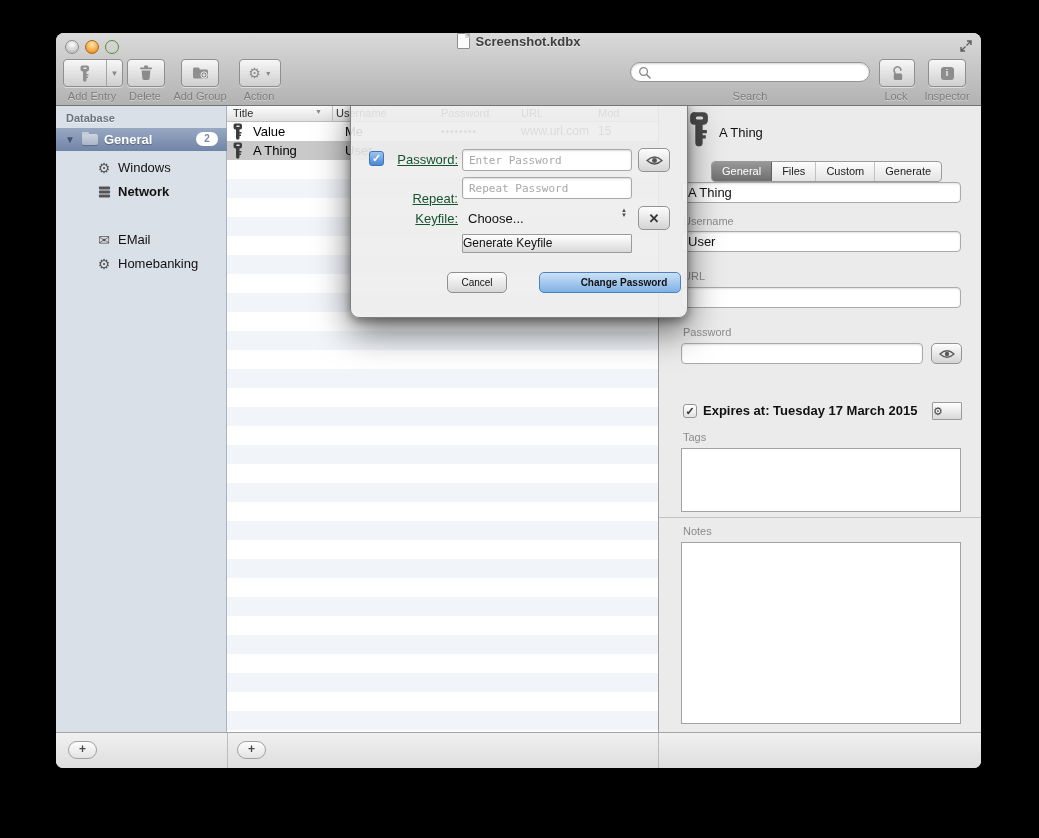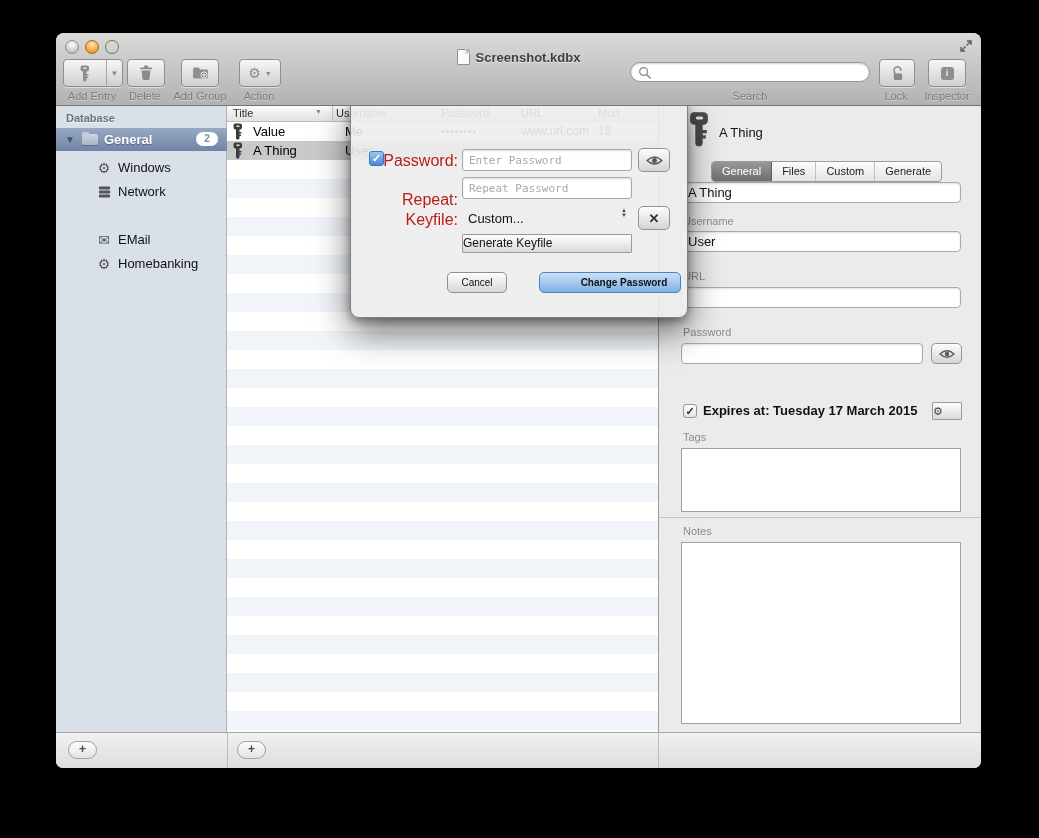--- a/index.html
+++ b/index.html
@@ -7,21 +7,21 @@
          font-family:"Liberation Sans",sans-serif;-webkit-font-smoothing:antialiased;}
   .window{position:absolute;left:56px;top:33px;width:925px;height:735px;background:#ececec;
           border-radius:8px 8px 7px 7px;overflow:hidden;box-shadow:0 0 0 1px rgba(0,0,0,.6);}
   
   .header{position:absolute;left:0;top:0;width:925px;height:72px;z-index:40;
           background:linear-gradient(#dadada,#b2b2b2);border-bottom:1px solid #747474;}
   .light{position:absolute;top:7px;width:12px;height:12px;border-radius:50%;}
   .light.close{left:9px;background:radial-gradient(circle at 50% 30%,#fdfdfd,#cfcfcf 60%,#a9a9a9);border:1px solid #8e8e8e;}
   .light.min{left:29px;background:radial-gradient(circle at 50% 30%,#ffe8b0,#f3a944 60%,#d4801f);border:1px solid #a86a1c;}
   .light.zoom{left:49px;background:radial-gradient(circle at 50% 30%,#e6f6cf,#93d166 60%,#57a433;);border:1px solid #538a2e;border:1px solid #568c30;}
-  .titlewrap{position:absolute;left:0;right:0;top:16px;height:18px;text-align:center;font-size:13px;font-weight:600;color:#3f3f3f;text-shadow:0 1px 0 rgba(255,255,255,.55);}
+  .titlewrap{position:absolute;left:0;right:0;top:0;height:18px;text-align:center;font-size:13px;font-weight:600;color:#3f3f3f;text-shadow:0 1px 0 rgba(255,255,255,.55);}
   .docicon{display:inline-block;position:relative;width:11px;height:14px;background:#fbfbfb;border:1px solid #8f8f8f;border-radius:1px;vertical-align:-3px;margin-right:6px;}
   .docicon:after{content:"";position:absolute;right:-1px;top:-1px;border-style:solid;border-width:0 5px 5px 0;border-color:transparent #b2b2b2 #d8d8d8 transparent;}
   .expand{position:absolute;right:8px;top:6px;width:14px;height:14px;}
   
   .titem{position:absolute;top:26px;text-align:center;}
   .tbtn{height:26px;border:1px solid #8f8f8f;border-radius:4px;background:linear-gradient(#f7f7f7,#cfcfcf);
         box-shadow:0 1px 0 rgba(255,255,255,.5);display:flex;align-items:center;justify-content:center;}
   .tlabel{position:absolute;top:31px;width:100%;font-size:11px;color:#7b7b7b;text-shadow:0 1px 0 rgba(255,255,255,.45);}
   .seg-caret{width:15px;align-self:stretch;border-left:1px solid #a5a5a5;display:flex;align-items:center;justify-content:center;color:#8a8a8a;font-size:8px;}
   .searchpill{position:absolute;left:574px;top:29px;width:240px;height:20px;border-radius:11px;background:#fff;
@@ -78,21 +78,21 @@
   .ins-div{position:absolute;left:0;top:412px;width:323px;border-top:1px solid #c3c3c3;}
   
   .footer{position:absolute;left:0;top:699px;width:925px;height:36px;background:linear-gradient(#f0f0f0,#dedede);border-top:1px solid #a5a5a5;box-sizing:border-box;}
   .fdiv{position:absolute;top:0;height:36px;border-left:1px solid #bcbcbc;}
   .plusbtn{position:absolute;top:8px;width:27px;height:16px;border-radius:9px;border:1px solid #a0a0a0;
            background:linear-gradient(#fdfdfd,#e3e3e3);color:#4a4a4a;font-size:12px;font-weight:bold;line-height:14px;text-align:center;}
   
   .sheet{position:absolute;left:294px;top:70px;width:338px;height:215px;z-index:30;background:rgba(237,237,237,0.9);
          border:1px solid rgba(90,90,90,.75);border-top:none;border-radius:0 0 9px 9px;
          box-shadow:0 14px 34px rgba(0,0,0,.55),0 3px 8px rgba(0,0,0,.35);box-sizing:border-box;}
-  .dlabel{position:absolute;left:0;width:107px;text-align:right;font-size:16px;color:#b91c1c;}
+  .dlabel{position:absolute;left:0;width:107px;text-align:right;font-size:13px;color:#14532d;text-decoration:underline;}
   .dfield{position:absolute;left:111px;width:170px;height:22px;background:#fff;border:1px solid #a9a9a9;border-radius:3px;
           box-shadow:inset 0 1px 2px rgba(0,0,0,.15);font-family:"DejaVu Sans Mono",monospace;font-size:11px;padding:0 6px;box-sizing:border-box;outline:none;color:#222;}
   .dfield::placeholder{color:#a8a8a8;}
   .stepper{position:absolute;left:268px;top:105px;width:10px;line-height:5px;text-align:center;color:#4a4a4a;font-size:6px;}
   .dbtn{position:absolute;height:21px;border:1px solid #8f8f8f;border-radius:5px;background:linear-gradient(#fefefe,#d7d7d7);
         font-size:10px;color:#111;text-align:center;line-height:19px;box-sizing:border-box;font-family:"Liberation Sans",sans-serif;}
   .dbtn.primary{background:linear-gradient(#cbe1f7,#7fb1e5);border:1px solid #4d80be;font-weight:600;}
   svg{display:block;}
 </style>
 </head>
@@ -197,21 +197,21 @@
     <div class="sb-group">
       <span class="disc">▼</span>
       <span class="folder"></span>
       <span class="gname">General</span>
       <span class="badge">2</span>
     </div>
     <div class="sb-item" style="top:51px;">
       <span class="sicon">⚙</span>
       <span class="stext">Windows</span>
     </div>
-    <div class="sb-item" style="top:75px;">
+    <div class="sb-item" style="top:75px;font-weight:bold;">
       <span class="sicon">
         <svg width="13" height="12" viewBox="0 0 14 13">
               <rect x="1" y="0.5" width="12" height="3.4" rx="0.8" fill="#555"></rect>
               <rect x="1" y="4.8" width="12" height="3.4" rx="0.8" fill="#555"></rect>
               <rect x="1" y="9.1" width="12" height="3.4" rx="0.8" fill="#555"></rect>
             </svg>
       </span>
       <span class="stext">Network</span>
     </div>
     <div class="sb-item" style="top:123px;">
@@ -329,21 +329,21 @@
               <path d="M1 5Q8-1.5 15 5 8 11.5 1 5Z" fill="none" stroke="#555" stroke-width="1.3"></path>
               <circle cx="8" cy="5" r="2.3" fill="#555"></circle>
             </svg>
       </span>
     </div>
 
     <span class="dlabel" style="top:77px;margin-top:11px;">Repeat:</span>
     <input class="dfield" style="top: 74px;" placeholder="Repeat Password">
 
     <span class="dlabel" style="top:108px;">Keyfile:</span>
-    <span style="position:absolute;left:117px;top:108px;font-size:13px;color:#111;">Custom...</span>
+    <span style="position:absolute;left:117px;top:108px;font-size:13px;color:#111;">Choose...</span>
     <span class="stepper">
       <span>▲</span><br>
       <span>▼</span>
     </span>
     <div class="sqbtn" style="position:absolute;left:287px;top:103px;width:32px;height:24px;font-size:13px;color:#333;font-weight:bold;">✕</div>
 
     <div class="pillbtn" style="position:absolute;left:111px;top:131px;width:170px;height:19px;line-height:17px;font-size:12px;">Generate Keyfile</div>
 
     <div class="dbtn" style="left:96px;top:169px;width:60px;">Cancel</div>
     <div class="dbtn primary" style="left:188px;top:169px;width:142px;padding-left:28px;">Change Password</div>

